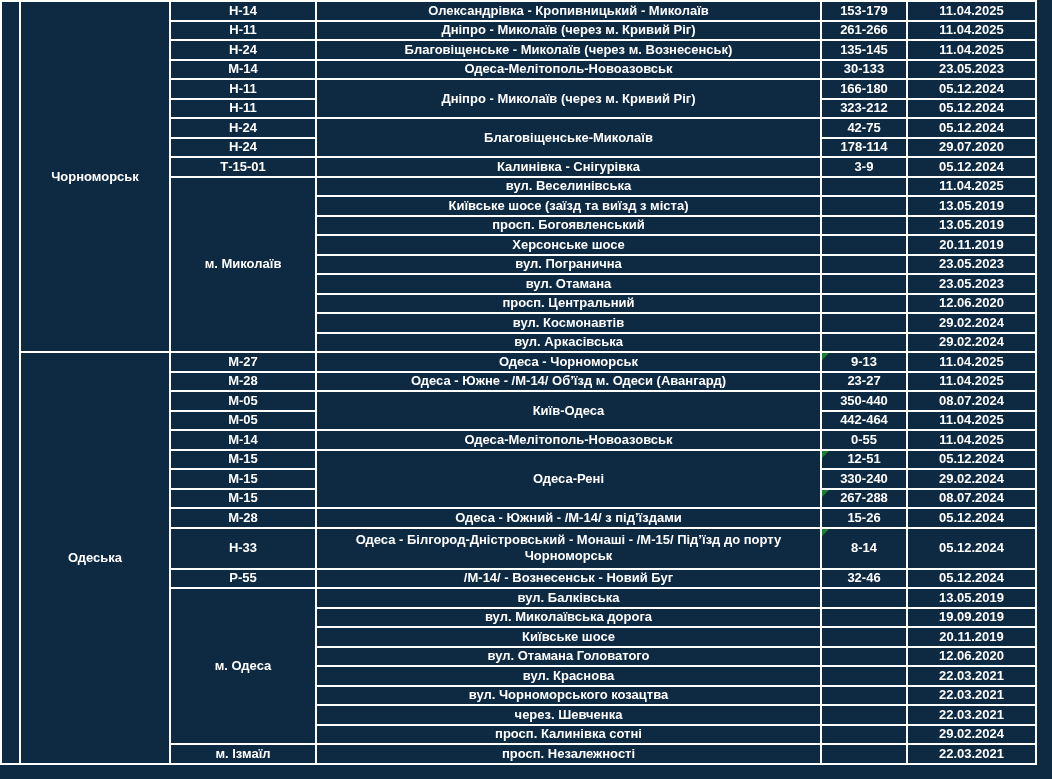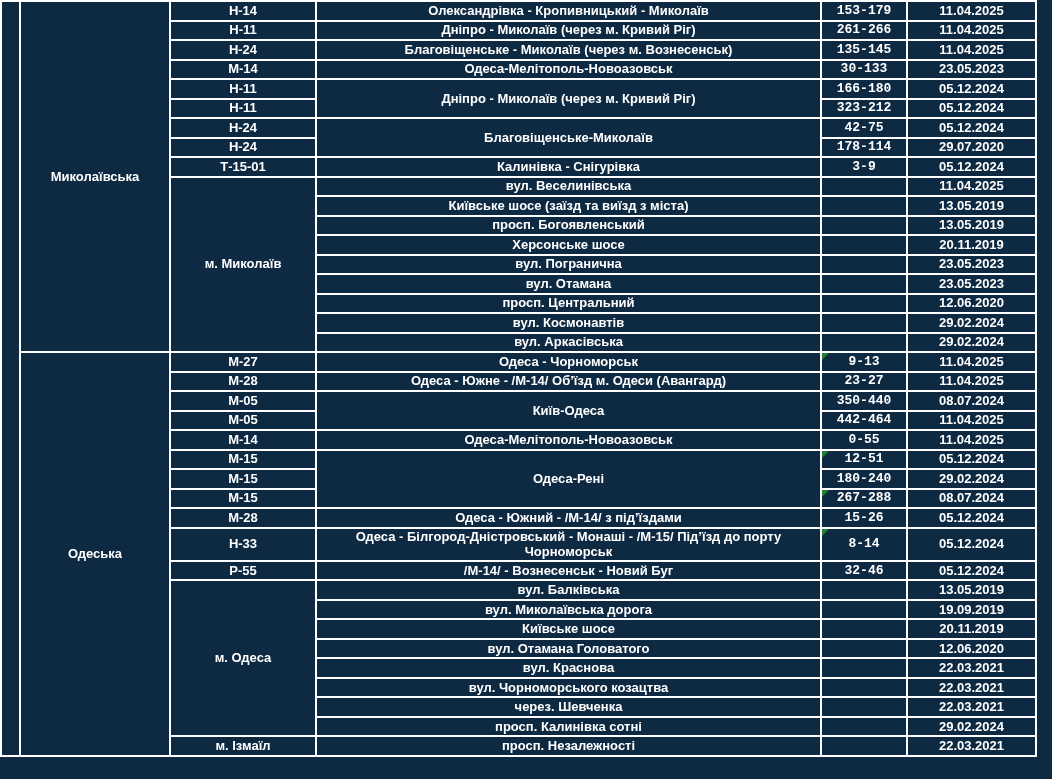--- a/index.html
+++ b/index.html
@@ -22,24 +22,24 @@
     color: #ffffff;
     font-weight: bold;
     font-size: 13px;
     text-align: center;
     vertical-align: middle;
     padding: 0 3px;
     overflow: hidden;
     line-height: 1.2;
   }
   table.grid tr { height: 19.5px; }
-  table.grid tr.tall { height: 33px; }
+  table.grid tr.tall { height: 41px; }
   td.left-strip { border-left: none; }
   td.red { color: #ff0000; }
-  td.km-cell { position: relative; font-family: Liberation Mono, monospace; }
+  td.km-cell { position: relative; }
   .corner-marker {
     position: absolute;
     top: 0;
     left: 0;
     width: 0;
     height: 0;
     border-top: 7px solid #1e7e34;
     border-right: 7px solid transparent;
   }
 </style>
@@ -51,21 +51,21 @@
     <col style="width:19px">
     <col style="width:150px">
     <col style="width:146px">
     <col style="width:505px">
     <col style="width:86px">
     <col style="width:129px">
   </colgroup>
   <tbody>
       <tr>
         <td class="left-strip" rowspan="38"></td>
-        <td rowspan="18">Миколаївська</td>
+        <td rowspan="18">Чорноморськ</td>
         <td rowspan="1" class="red">Н-14</td>
         <td rowspan="1" class="red">Олександрівка - Кропивницький - Миколаїв</td>
         <td class="km-cell red"><span>153-179</span></td>
         <td class="red">11.04.2025</td>
       </tr>
       <tr>
         <td rowspan="1" class="red">Н-11</td>
         <td rowspan="1" class="red">Дніпро - Миколаїв (через м. Кривий Ріг)</td>
         <td class="km-cell red"><span>261-266</span></td>
         <td class="red">11.04.2025</td>
@@ -187,21 +187,21 @@
         <td>11.04.2025</td>
       </tr>
       <tr>
         <td rowspan="1">М-15</td>
         <td rowspan="3">Одеса-Рені</td>
         <td class="km-cell"><span class="corner-marker"></span><span>12-51</span></td>
         <td>05.12.2024</td>
       </tr>
       <tr>
         <td rowspan="1">М-15</td>
-        <td class="km-cell"><span>180-240</span></td>
+        <td class="km-cell"><span>330-240</span></td>
         <td>29.02.2024</td>
       </tr>
       <tr>
         <td rowspan="1">М-15</td>
         <td class="km-cell"><span class="corner-marker"></span><span>267-288</span></td>
         <td>08.07.2024</td>
       </tr>
       <tr>
         <td rowspan="1">М-28</td>
         <td rowspan="1">Одеса - Южний - /М-14/ з під’їздами</td>

